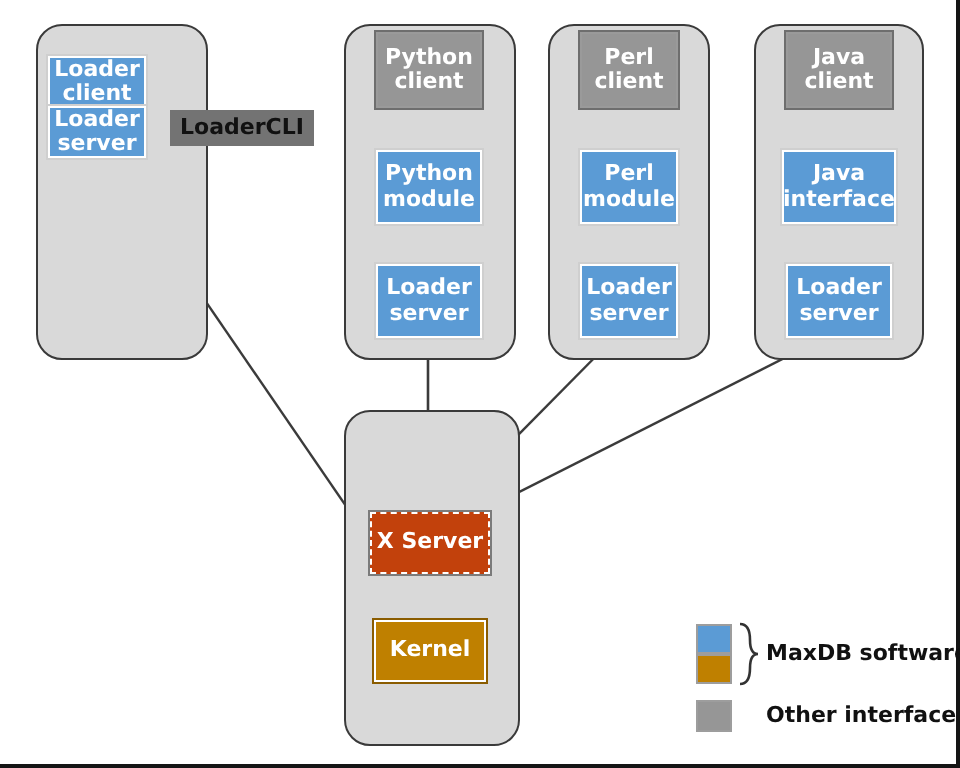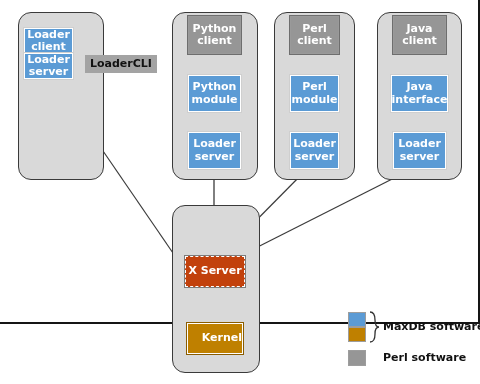--- a/index.html
+++ b/index.html
@@ -3,21 +3,21 @@
 <meta charset="utf-8">
 <style>
   html,body{margin:0;padding:0;background:#ffffff;}
   body{
     width:480px;height:384px;
     font-family:"DejaVu Sans","Liberation Sans",sans-serif;
     position:relative;overflow:hidden;
     -webkit-font-smoothing:none;
   }
   #stage{
-    position:absolute;left:0;top:0;width:480px;height:324px;
+    position:absolute;left:0;top:0;width:480px;height:384px;
     background:#ffffff;
     border-right:2px solid #151515;
     border-bottom:2px solid #151515;
     box-sizing:border-box;
   }
   svg.wires{position:absolute;left:0;top:0;width:480px;height:384px;pointer-events:none;}
 
   .panel{
     position:absolute;
     background:#d9d9d9;
@@ -41,21 +41,21 @@
   }
   .node span{display:block;}
 
   .blue{ background:#5b9bd5; border:1.2px solid #ffffff; outline:1px solid #cfcfcf; }
   .gray{ background:#969696; border:1.2px solid #9a9a9a; outline:1px solid #6e6e6e;}
   .orange{ background:#bf8000; border:1.5px solid #ffffff; outline:1px solid #8a5c00;}
   .dashed{ background:#c2410c; border:1.4px dashed #ffffff; outline:1px solid #7b7b7b;}
 
   .cli-label{
     position:absolute;
-    background:#a3a3a3;
+    background:#737373;
     color:#111111;
     font-size:11px;
     font-weight:bold;
     padding:3px 5px 3px 5px;
     white-space:nowrap;
     line-height:12px;
   }
 
   .legend-text{
     position:absolute;
@@ -158,24 +158,24 @@
   <div class="node blue" style="left:393px;top:132px;width:53px;height:37px;">
     <span>Loader</span>
     <span>server</span>
   </div>
 
   <div class="panel" style="left:172px;top:205px;width:88px;height:168px;"></div>
 
   <div class="node dashed" style="left:185px;top:256px;width:60px;height:31px;">
     <span>X Server</span>
   </div>
-  <div class="node orange" style="left:187px;top:323px;width:56px;height:31px;align-items:flex-end;">
+  <div class="node orange" style="left:187px;top:310px;width:56px;height:31px;">
     <span>Kernel</span>
   </div>
 
   <div class="swatch sw-blue" style="left:348px;top:312px;width:18px;height:15px;"></div>
   <div class="swatch sw-orange" style="left:348px;top:327px;width:18px;height:15px;"></div>
   <div class="legend-text" style="left:383px;top:321px;">MaxDB software</div>
 
   <div class="swatch sw-gray" style="left:348px;top:350px;width:18px;height:16px;"></div>
-  <div class="legend-text" style="left:383px;top:352px;">Perl software</div>
+  <div class="legend-text" style="left:383px;top:352px;">Other interface</div>
 
 </div>
 
 </body></html>

